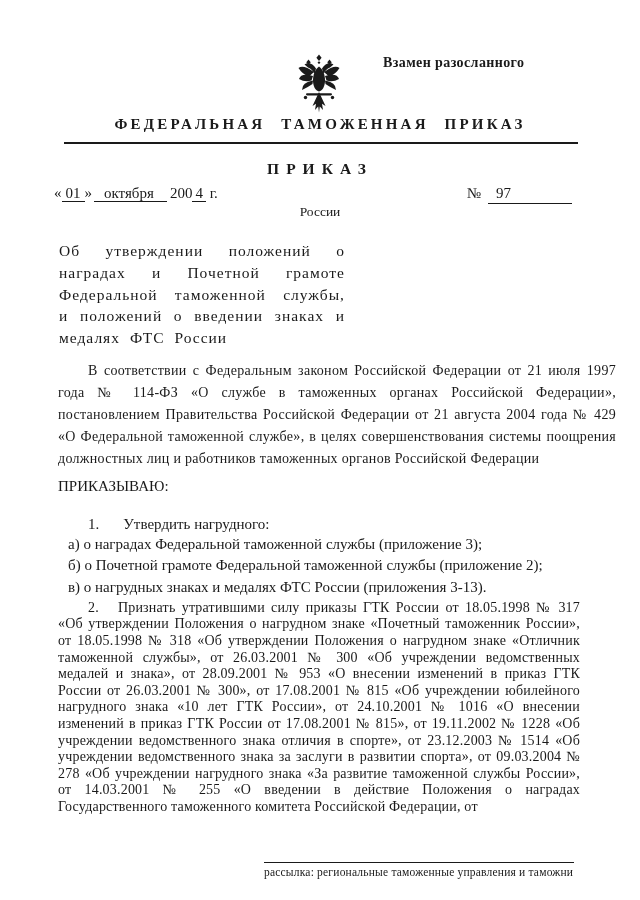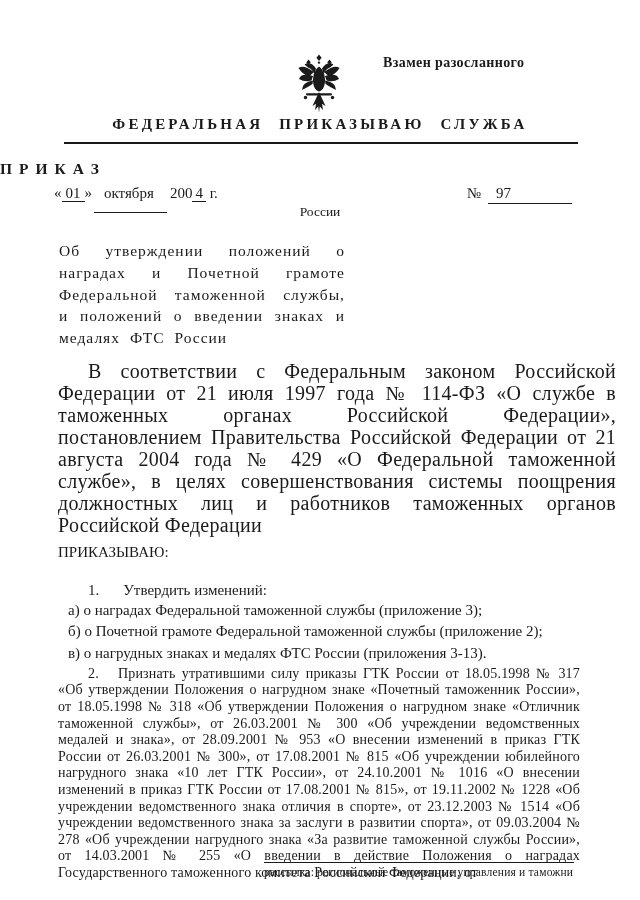--- a/index.html
+++ b/index.html
@@ -17,47 +17,47 @@
   }
   .emblem{position:absolute;left:297px;top:54px;width:44px;height:62px;}
   .emblem svg{display:block;width:100%;height:100%;}
   .agency{
     padding-top:116px;text-align:center;
     font-size:15px;font-weight:700;letter-spacing:3.2px;word-spacing:9px;
     white-space:nowrap;
   }
   .rule{margin:9px 62px 0 64px;height:2px;background:#1a1a1a;}
   .doc-type{
-    margin-top:16px;text-align:left;
+    margin-top:16px;text-align:center;
     font-size:15.5px;font-weight:700;letter-spacing:7px;
   }
   .date-row{
     display:flex;justify-content:space-between;align-items:baseline;
     margin:7px 68px 0 54px;font-size:15px;
   }
   .u{border-bottom:1.3px solid #1a1a1a;}
   .d-day{padding:0 4px;}
-  .d-month{padding:0 13px 11px 10px;margin-left:2px;}
+  .d-month{padding:0 13px 0 10px;margin-left:2px;}
   .d-year{margin-left:3px;}
   .d-tail{padding:0 3px;}
   .num-block{white-space:nowrap;}
   .num-line{
     display:inline-block;width:84px;margin-left:7px;
     border-bottom:1.3px solid #1a1a1a;padding:0 0 1px 8px;
     box-sizing:border-box;
   }
   .city{text-align:center;font-size:13.5px;margin-top:0px;}
   .subject{
     margin:20px 0 0 59px;width:286px;
     font-size:15.5px;line-height:21.8px;
     text-align:justify;letter-spacing:1px;word-spacing:5px;
   }
   .intro{
     margin:11px 24px 0 58px;
-    font-size:20px;line-height:22px;letter-spacing:.3px;
+    font-size:14px;line-height:22px;letter-spacing:.3px;
     text-align:justify;text-indent:30px;
   }
   .decree{margin:8px 60px 0 58px;font-size:15px;}
   .item-head{margin:21px 60px 0 58px;font-size:15px;}
   .item-head .inum{margin-left:30px;margin-right:24px;}
   .sub{margin:2px 60px 0 68px;font-size:15px;line-height:19.3px;}
   .item2{
     margin:3px 60px 0 58px;
     font-size:14px;line-height:16.6px;letter-spacing:.2px;
     text-align:justify;text-indent:30px;
@@ -96,21 +96,21 @@
         <path d="M28 22 Q40 18.5 42 25 Q36 28.5 29.5 26.5 Z"></path>
         <path d="M28 26.5 Q39 28 39 36 Q33.5 33.5 28.5 30 Z"></path>
         <rect x="9" y="39.2" width="26" height="2.2" rx="1.1"></rect>
         <circle cx="8.5" cy="43.5" r="1.7"></circle>
         <circle cx="35.5" cy="43.5" r="1.7"></circle>
         <path d="M22 38 L15.5 52 L19 49.8 L18 56 L21.2 52.5 L22 58.5 L22.8 52.5 L26 56 L25 49.8 L28.5 52 Z"></path>
       </g>
     </svg>
   </div>
 
-  <div class="agency">ФЕДЕРАЛЬНАЯ ПРИКАЗЫВАЮ СЛУЖБА</div>
+  <div class="agency">ФЕДЕРАЛЬНАЯ ТАМОЖЕННАЯ ПРИКАЗ</div>
 
   <div class="rule"></div>
 
   <div class="doc-type">ПРИКАЗ</div>
 
   <div class="date-row">
     <div class="date-line">
       <span>«</span><span class="u d-day">01</span><span>»</span><span class="u d-month">октября</span><span class="d-year">200</span><span class="u d-tail">4</span> <span>г.</span>
     </div>
     <div class="num-block">
@@ -119,21 +119,21 @@
   </div>
 
   <div class="city">России</div>
 
   <p class="subject">Об утверждении положений о наградах и Почетной грамоте Федеральной таможенной службы, и положений о введении знаках и медалях ФТС России</p>
 
   <p class="intro">В соответствии с Федеральным законом Российской Федерации от 21 июля 1997 года № 114-ФЗ «О службе в таможенных органах Российской Федерации», постановлением Правительства Российской Федерации от 21 августа 2004 года № 429 «О Федеральной таможенной службе», в целях совершенствования системы поощрения должностных лиц и работников таможенных органов Российской Федерации</p>
 
   <p class="decree">ПРИКАЗЫВАЮ:</p>
 
-  <p class="item-head"><span class="inum">1.</span><span>Утвердить изменений:</span></p>
+  <p class="item-head"><span class="inum">1.</span><span>Утвердить нагрудного:</span></p>
 
   <p class="sub">а) о наградах Федеральной таможенной службы (приложение 3);</p>
   <p class="sub">б) о Почетной грамоте Федеральной таможенной службы (приложение 2);</p>
   <p class="sub">в) о нагрудных знаках и медалях ФТС России (приложения 3-13).</p>
 
   <p class="item2"><span class="inum2">2.</span><span>Признать утратившими силу приказы ГТК России от 18.05.1998 № 317 «Об утверждении Положения о нагрудном знаке «Почетный таможенник России», от 18.05.1998 № 318 «Об утверждении Положения о нагрудном знаке «Отличник таможенной службы», от 26.03.2001 № 300 «Об учреждении ведомственных медалей и знака», от 28.09.2001 № 953 «О внесении изменений в приказ ГТК России от 26.03.2001 № 300», от 17.08.2001 № 815 «Об учреждении юбилейного нагрудного знака «10 лет ГТК России», от 24.10.2001 № 1016 «О внесении изменений в приказ ГТК России от 17.08.2001 № 815», от 19.11.2002 № 1228 «Об учреждении ведомственного знака отличия в спорте», от 23.12.2003 № 1514 «Об учреждении ведомственного знака за заслуги в развитии спорта», от 09.03.2004 № 278 «Об учреждении нагрудного знака «За развитие таможенной службы России», от 14.03.2001 № 255 «О введении в действие Положения о наградах Государственного таможенного комитета Российской Федерации, от</span></p>
 
   <div class="footer"><span>рассылка: региональные таможенные управления и таможни</span></div>
 
 </div>

